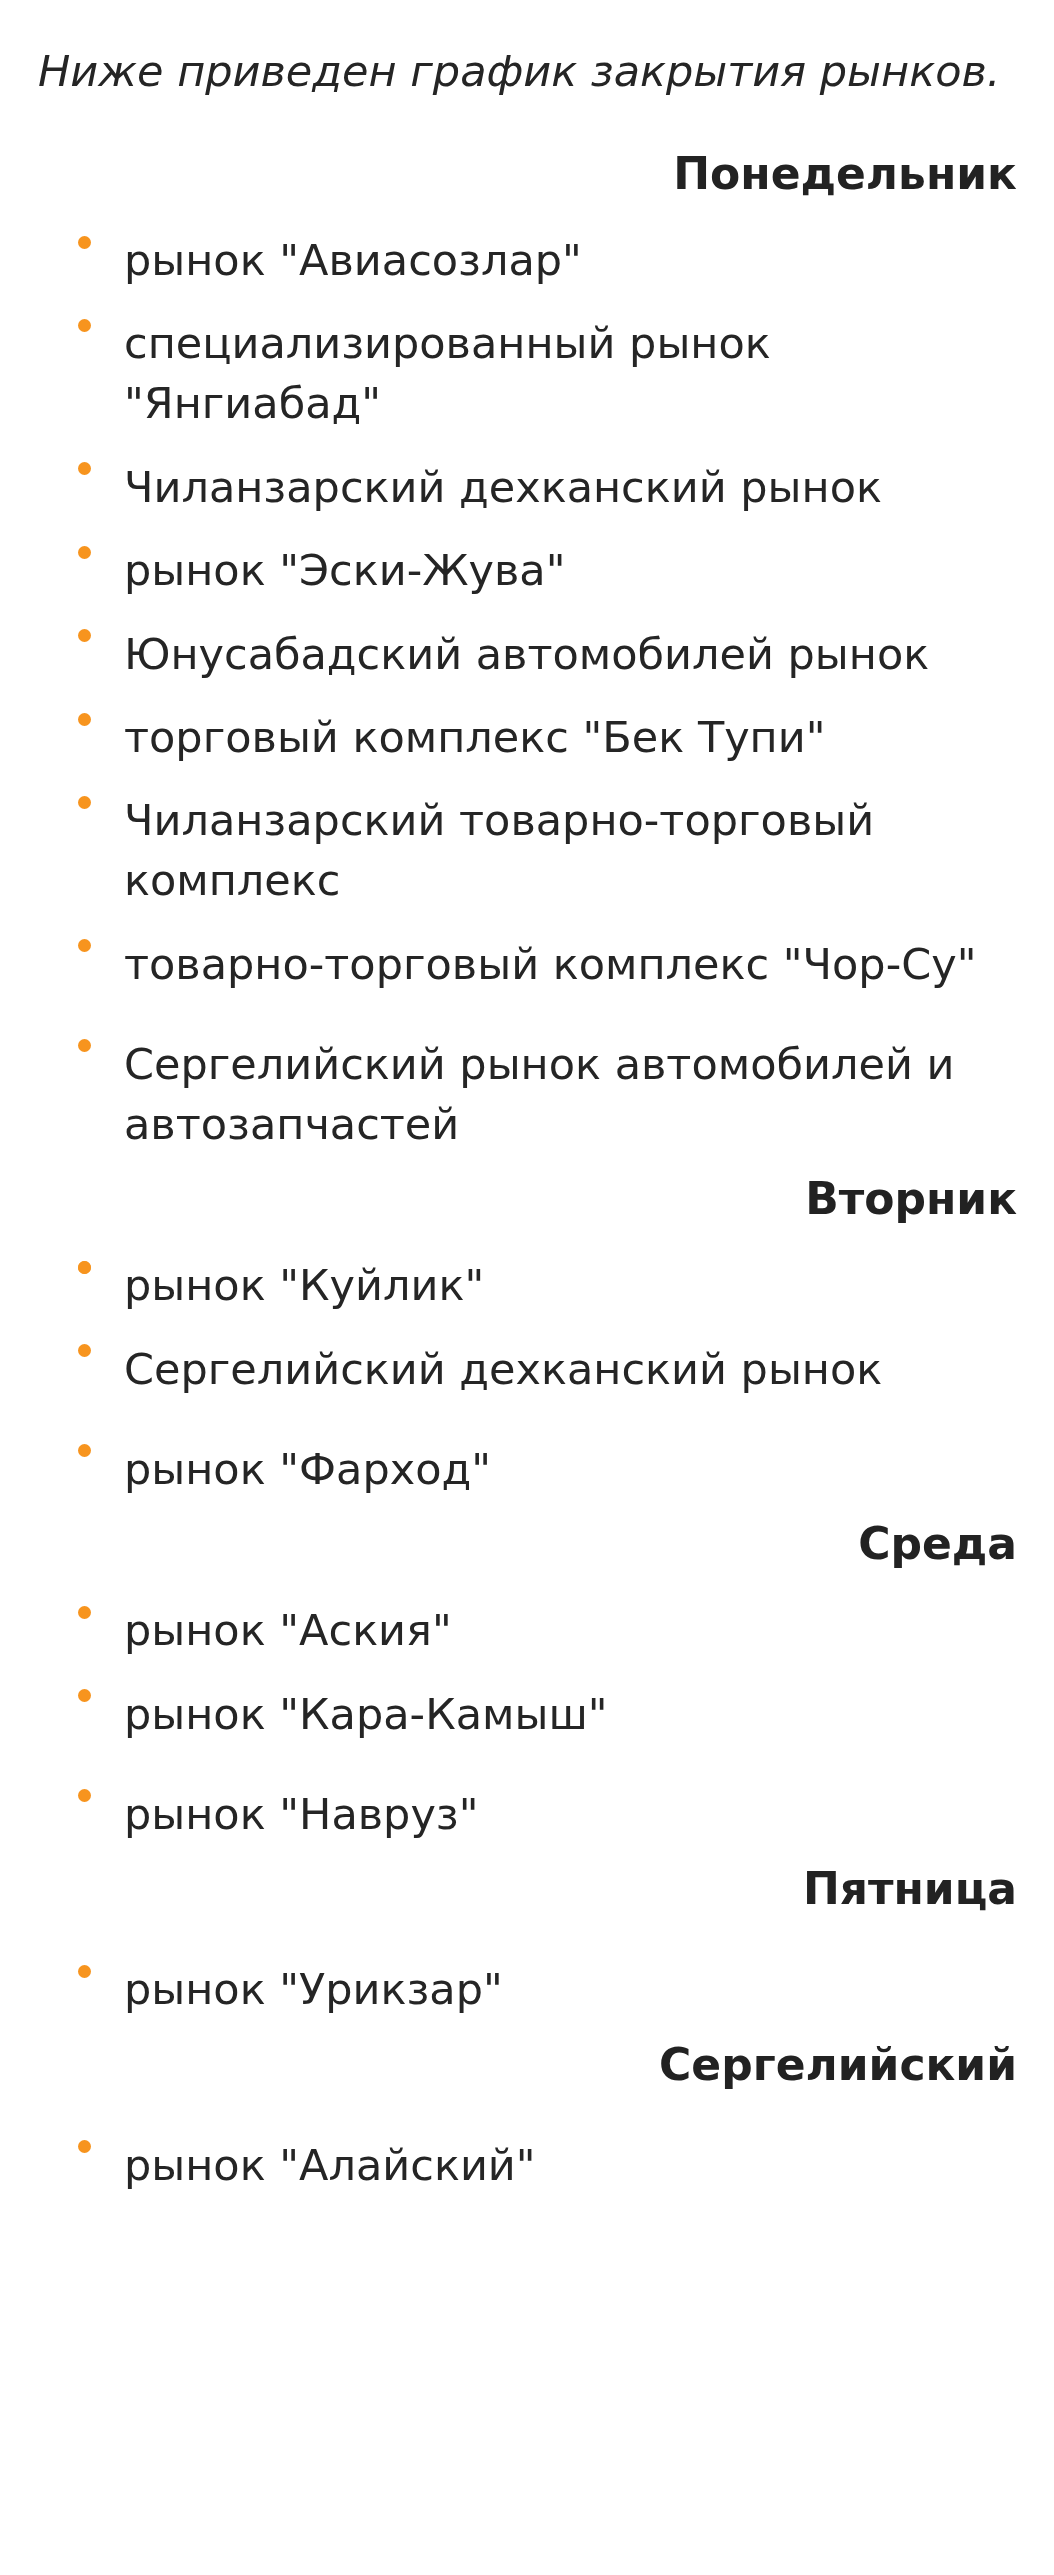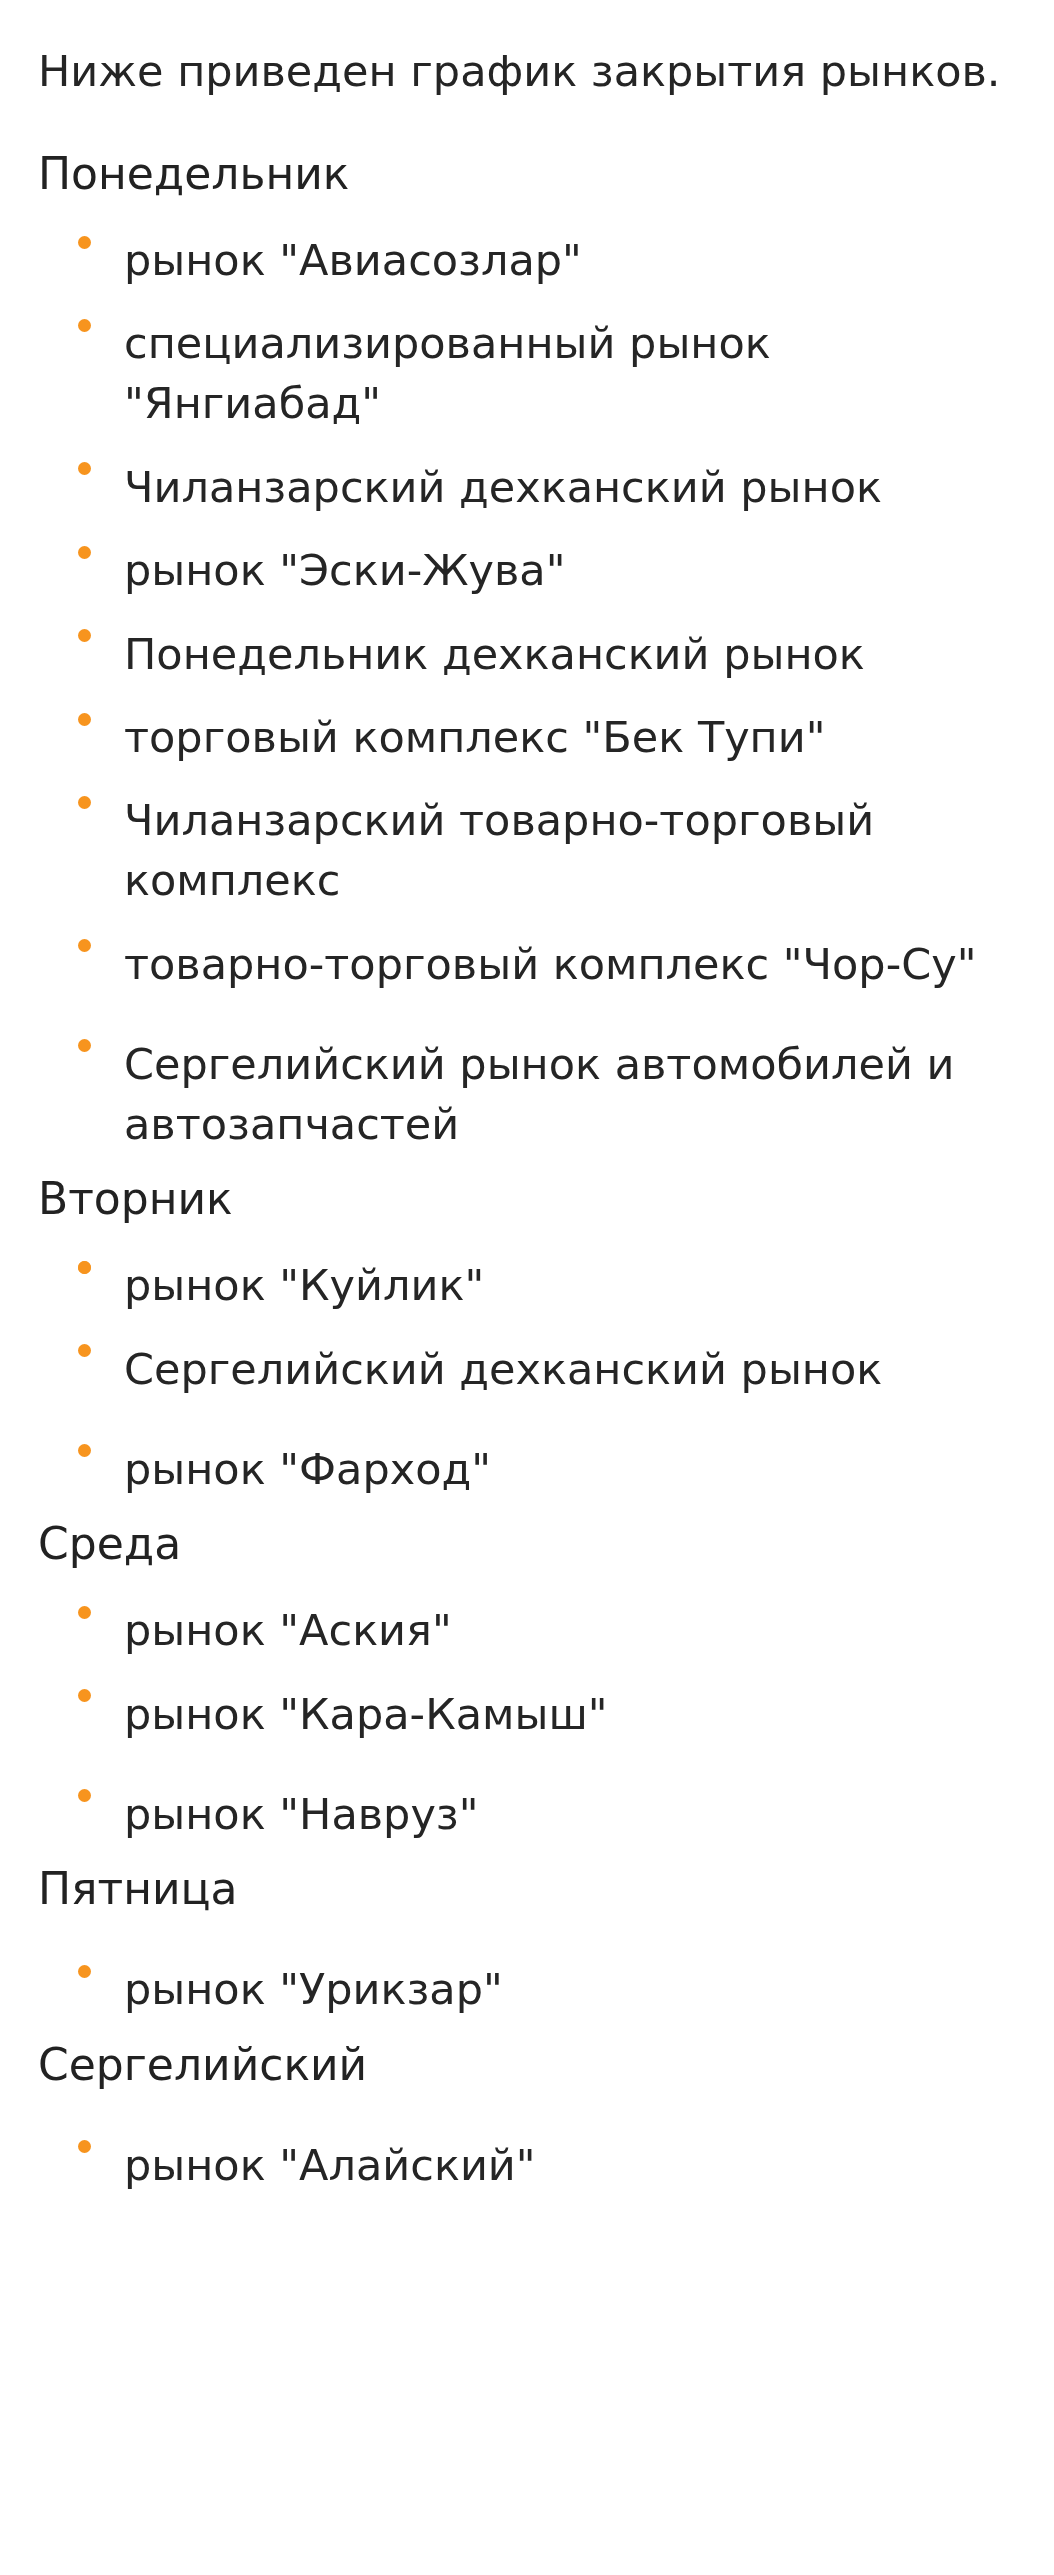--- a/index.html
+++ b/index.html
@@ -14,27 +14,29 @@
     padding: 41px 38px 10.6px 38px;
     font-family: "DejaVu Sans", "Liberation Sans", sans-serif;
     color: #252525;
     -webkit-font-smoothing: antialiased;
   }
   .intro {
     font-size: 43px;
     line-height: 60px;
     margin: 0 0 42px 0;
     color: #252525;
+    font-style: italic;
   }
   h3.day-heading {
     font-size: 44px;
     line-height: 61px;
-    font-weight: normal;
+    font-weight: bold;
     color: #222222;
     margin: 14.5px 0 26px 0;
+    text-align: right;
   }
   ul.market-list {
     list-style: none;
     margin: 0;
     padding: 0 0 0 86px;
   }
   ul.market-list li {
     position: relative;
     font-size: 43px;
     line-height: 60px;
@@ -62,21 +64,21 @@
 <main>
   <p class="intro">Ниже приведен график закрытия рынков.</p>
 
   <div id="market-schedule">
       <h3 class="day-heading">Понедельник</h3>
       <ul class="market-list">
         <li><span class="bullet"></span><span>рынок "Авиасозлар"</span></li>
         <li><span class="bullet"></span><span>специализированный рынок "Янгиабад"</span></li>
         <li><span class="bullet"></span><span>Чиланзарский дехканский рынок</span></li>
         <li><span class="bullet"></span><span>рынок "Эски-Жува"</span></li>
-        <li><span class="bullet"></span><span>Понедельник дехканский рынок</span></li>
+        <li><span class="bullet"></span><span>Юнусабадский автомобилей рынок</span></li>
         <li><span class="bullet"></span><span>торговый комплекс "Бек Тупи"</span></li>
         <li><span class="bullet"></span><span>Чиланзарский товарно-торговый комплекс</span></li>
         <li><span class="bullet"></span><span>товарно-торговый комплекс "Чор-Су"</span></li>
         <li><span class="bullet"></span><span>Сергелийский рынок автомобилей и автозапчастей</span></li>
       </ul>
       <h3 class="day-heading">Вторник</h3>
       <ul class="market-list">
         <li><span class="bullet"></span></li>
         <li><span class="bullet"></span><span>рынок "Куйлик"</span></li>
         <li><span class="bullet"></span><span>Сергелийский дехканский рынок</span></li>

